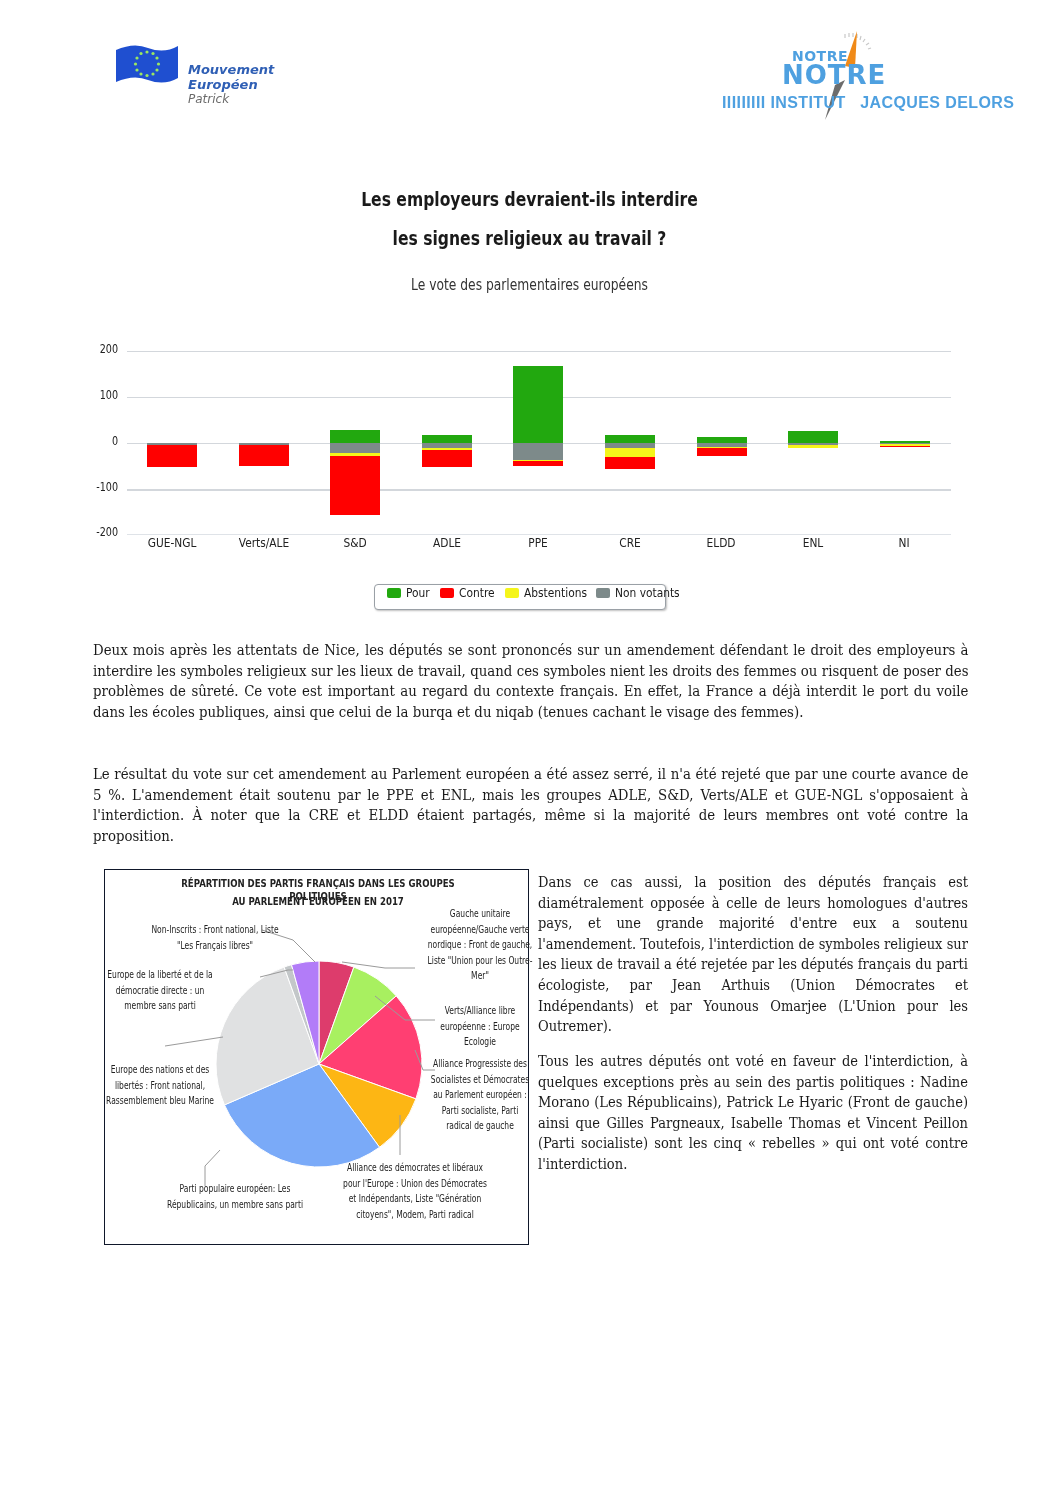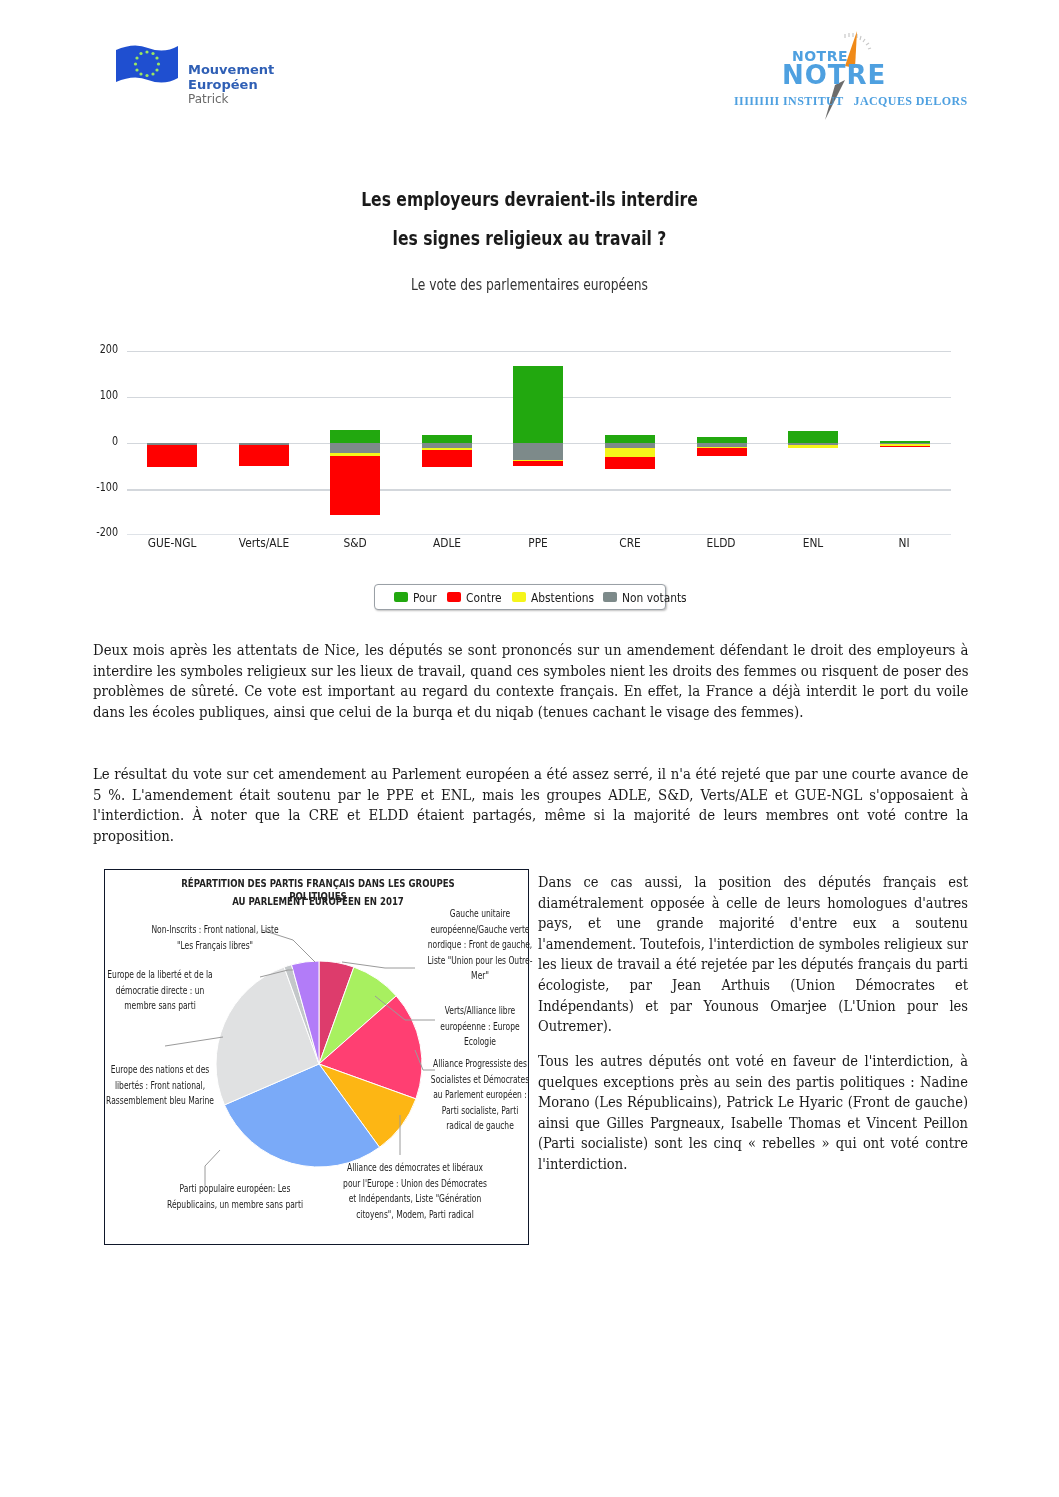--- a/index.html
+++ b/index.html
@@ -2,44 +2,44 @@
 <html><head>
 <meta charset="utf-8">
 <style>
   html, body { margin: 0; padding: 0; background: #ffffff; }
   body { width: 1059px; height: 1497px; position: relative; overflow: hidden; font-family: "Liberation Serif", serif; color: #1a1a1a; }
   .abs { position: absolute; }
 
   
   #logo-me { left: 112px; top: 40px; width: 180px; height: 75px; }
   #logo-me .flag { position: absolute; left: 2px; top: 2px; width: 66px; height: 44px; }
-  #logo-me .txt { position: absolute; left: 76px; top: 22px; font-family: "DejaVu Sans", sans-serif; font-size: 13px; line-height: 15px; color: #2f5fb5; font-weight: bold; }
+  #logo-me .txt { position: absolute; left: 76px; top: 22px; font-family: "DejaVu Sans", sans-serif; font-size: 13px; line-height: 15px; color: #2f5fb5; font-weight: bold; font-style: italic; }
   #logo-me .txt .fr { font-weight: normal; color: #6a6a6a; font-size: 12px; }
 
   #logo-ne { left: 722px; top: 28px; width: 225px; height: 95px; }
   #logo-ne .notre { position: absolute; left: 70px; top: 20px; font-family: "DejaVu Sans", sans-serif; font-weight: bold; font-size: 14px; color: #4ea0e0; letter-spacing: 0.5px; }
   #logo-ne .europe { position: absolute; left: 60px; top: 32px; font-family: "DejaVu Sans", sans-serif; font-weight: bold; font-size: 26px; color: #4ea0e0; letter-spacing: 1px; }
-  #logo-ne .inst { position: absolute; left: 12px; top: 66px; font-family: Liberation Serif, serif; font-weight: bold; font-size: 12px; color: #4ea0e0; letter-spacing: 0.4px; white-space: pre; }
+  #logo-ne .inst { position: absolute; left: 0px; top: 66px; font-family: Liberation Sans, sans-serif; font-weight: bold; font-size: 16px; color: #4ea0e0; letter-spacing: 0.4px; white-space: pre; }
   #logo-ne svg { position: absolute; left: 95px; top: 0; }
 
   
   .title { left: 0; width: 1059px; text-align: center; font-family: "DejaVu Sans", sans-serif; font-weight: bold; font-size: 19px; transform: scaleX(0.82); color: #1a1a1a; }
   #t1 { top: 188px; }
   #t2 { top: 227px; }
   #subtitle { top: 276px; left: 0; width: 1059px; text-align: center; font-family: "DejaVu Sans", sans-serif; font-size: 15px; transform: scaleX(0.82); color: #333; }
 
   
   #bar-chart { left: 90px; top: 335px; width: 870px; height: 290px; }
   .ytick { position: absolute; left: 0; width: 28px; text-align: right; font-family: "DejaVu Sans", sans-serif; font-size: 12px; transform: scaleX(0.8); transform-origin: right center; color: #222; }
   .gridline { position: absolute; left: 37px; width: 824px; height: 1px; background: #d3d7dc; }
   .xtick { position: absolute; top: 200px; width: 92px; text-align: center; font-family: "DejaVu Sans", sans-serif; font-size: 12.5px; transform: scaleX(0.85); color: #222; }
   .bar-seg { position: absolute; width: 50px; }
   .xaxis { position: absolute; left: 37px; top: 199px; width: 824px; height: 1px; background: #dfe3e8; }
 
-  #legend { left: 374px; top: 584px; width: 292px; height: 26px; border: 1px solid #9aa0a6; border-radius: 4px; box-shadow: 1px 1px 2px rgba(0,0,0,0.25); background: #fff; display: flex; align-items: center; padding-left: 19px; box-sizing: border-box; }
+  #legend { left: 374px; top: 584px; width: 292px; height: 26px; border: 1px solid #9aa0a6; border-radius: 4px; box-shadow: 1px 1px 2px rgba(0,0,0,0.25); background: #fff; display: flex; align-items: flex-start; padding-left: 12px; box-sizing: border-box; }
   .leg-item { display: flex; align-items: center; margin-right: 6px; }
   .leg-swatch { width: 14px; height: 10px; border-radius: 2px; margin-right: 5px; }
   .leg-label { font-family: "DejaVu Sans", sans-serif; font-size: 13px; transform: scaleX(0.82); transform-origin: left center; display: inline-block; white-space: nowrap; }
 
   
   .para { font-family: "DejaVu Serif", serif; font-size: 15.5px; line-height: 20.6px; text-align: justify; transform: scaleX(0.86); transform-origin: left top; color: #1a1a1a; }
   #p1 { left: 93px; top: 640px; width: 1018px; }
   #p2 { left: 93px; top: 764px; width: 1018px; }
   #p3 { left: 538px; top: 872px; width: 500px; font-size: 15.2px; transform: scaleX(0.86); }
   #p4 { left: 538px; top: 1051px; width: 500px; font-size: 15.2px; transform: scaleX(0.86); }

